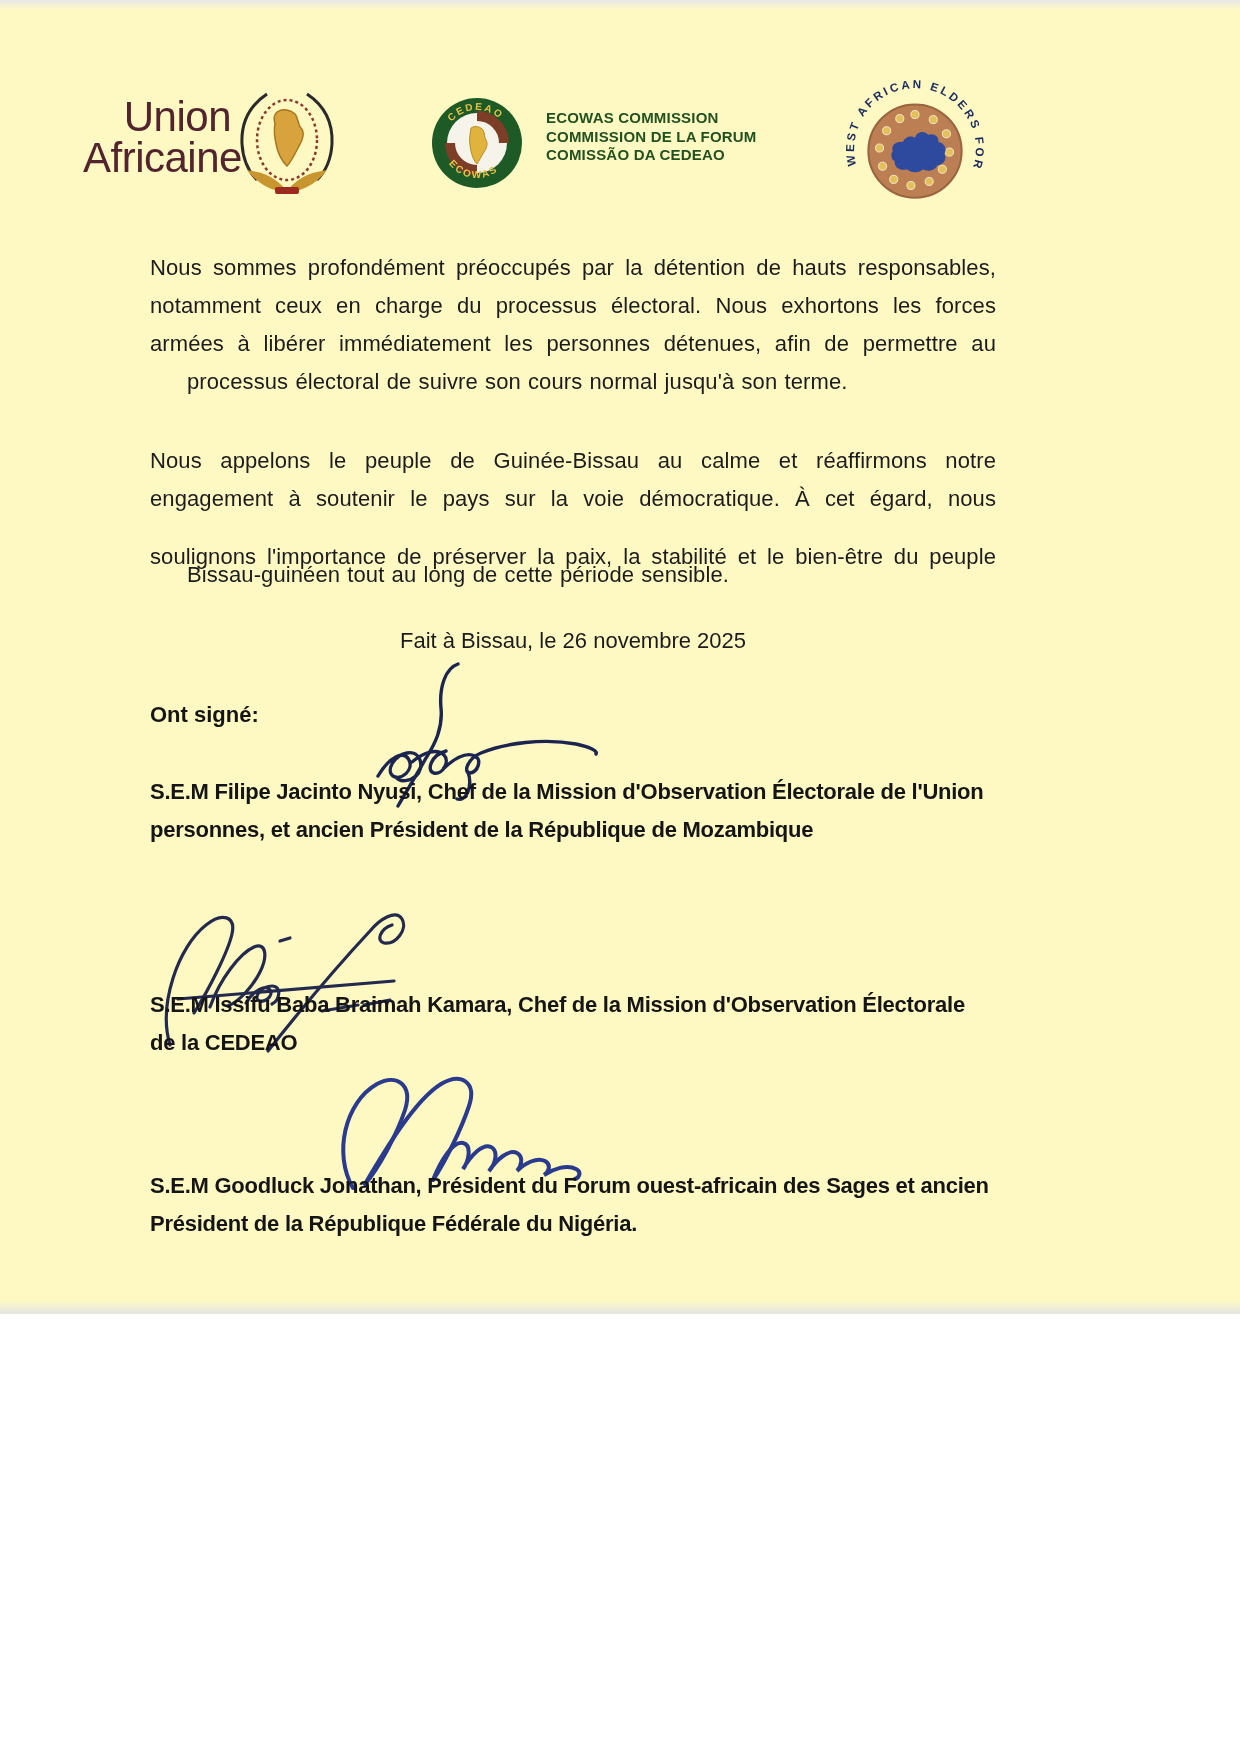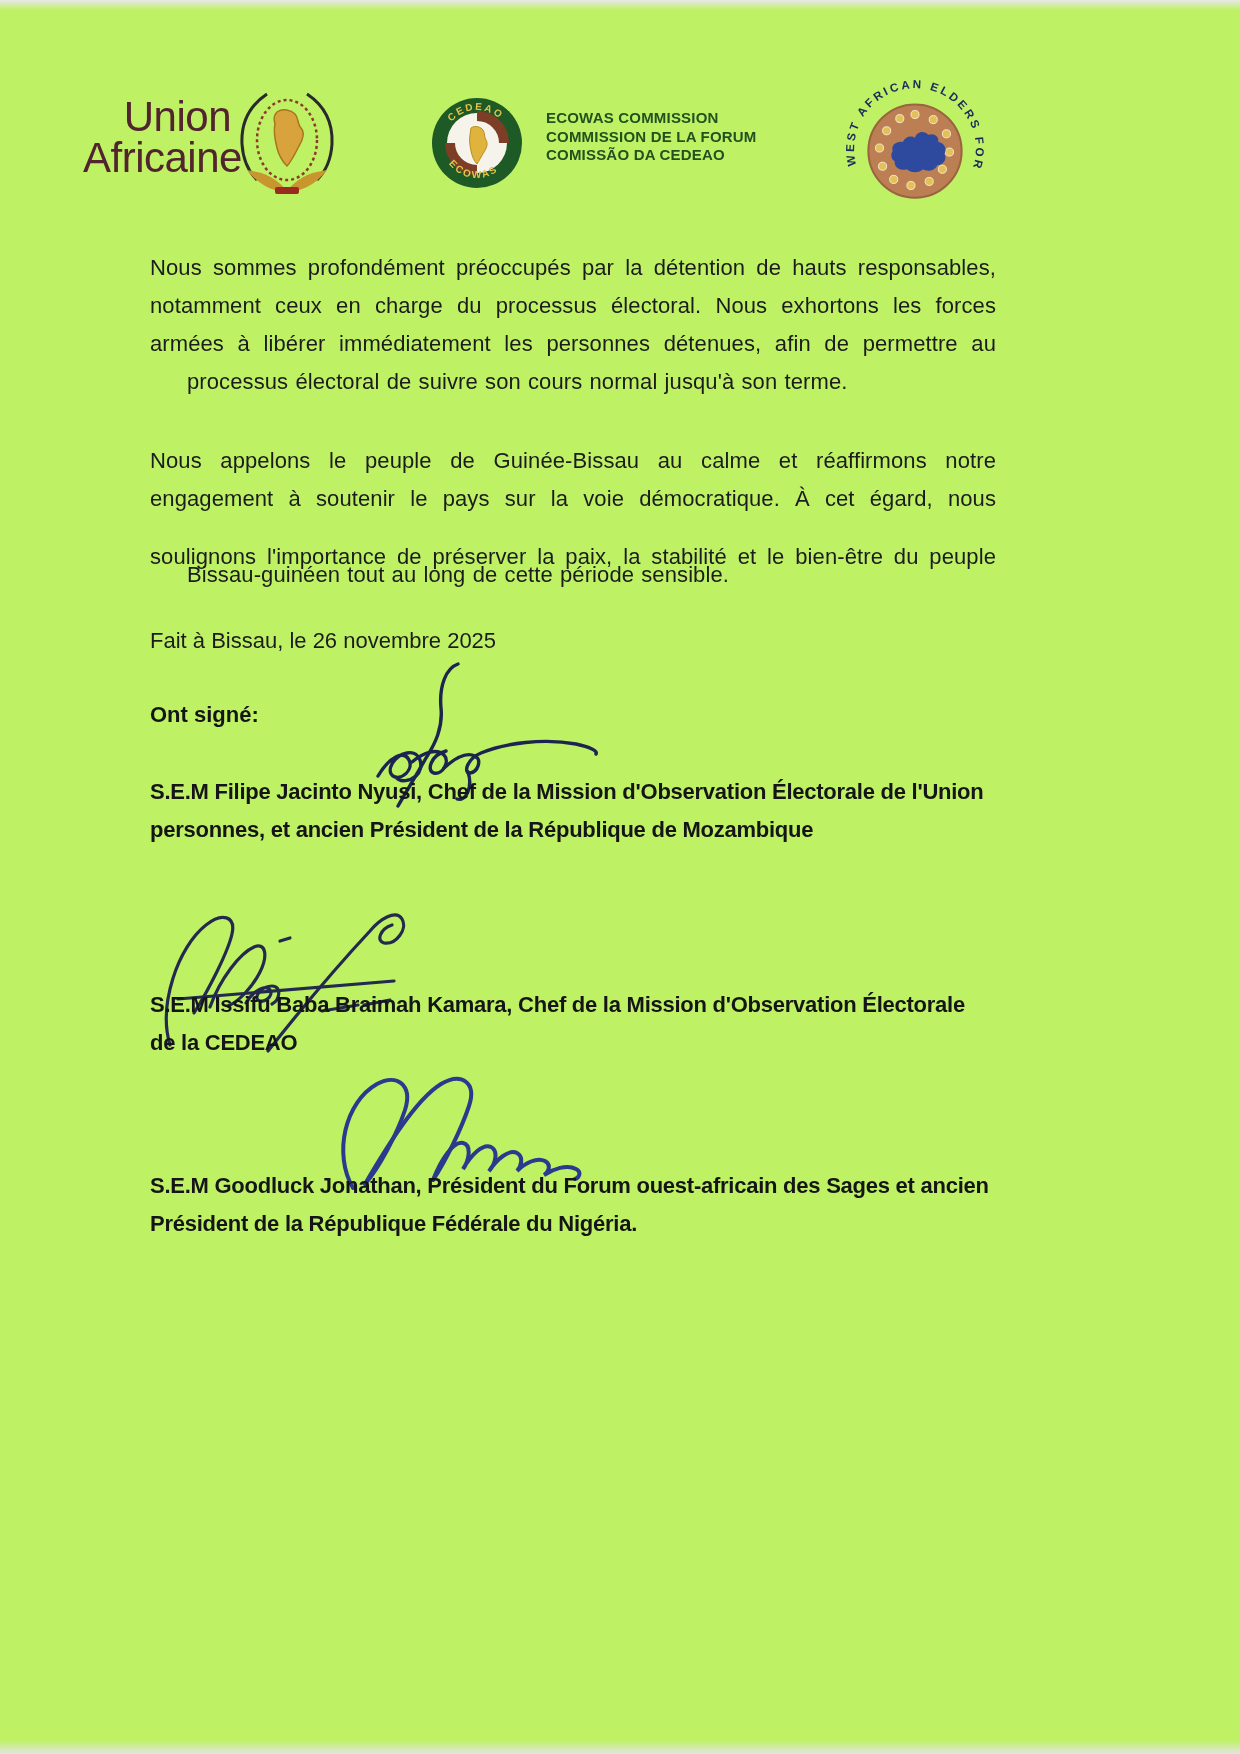--- a/index.html
+++ b/index.html
@@ -1,17 +1,17 @@
 <!DOCTYPE html>
 <html><head>
 <meta charset="utf-8">
 <style>
   html,body { margin:0; padding:0; background:#ffffff; }
   .page {
-    position:relative; width:1240px; height:1754px; background:#bef264;
+    position:relative; width:1240px; height:1314px; background:#fef9c3;
     font-family:"Liberation Sans", sans-serif; overflow:hidden;
   }
   .scan-edge-top { position:absolute; left:0; top:0; width:100%; height:10px;
     background:linear-gradient(#e8e8e8, rgba(255,255,255,0)); }
   .scan-edge-bottom { position:absolute; left:0; bottom:0; width:100%; height:14px;
     background:linear-gradient(rgba(255,255,255,0), #e4e4e4); }
 
   
   .au-wordmark {
     position:absolute; left:83px; top:96px; width:148px;
@@ -27,21 +27,21 @@
   .waef-logo { position:absolute; left:840px; top:74px; }
 
   
   .jline {
     position:absolute; left:150px; width:846px; height:34px;
     font-size:22px; color:#1c1c1e; text-align:justify; text-align-last:justify;
     letter-spacing:0.1px; word-spacing:1px;
   }
   .jline.lastline { text-align-last:left;margin-left:37px; }
   .dateline {
-    position:absolute; left:150px; top:628px; width:846px; text-align:left;
+    position:absolute; left:150px; top:628px; width:846px; text-align:center;
     font-size:22px; color:#1c1c1e;
   }
   .signed-label {
     position:absolute; left:150px; top:702px; font-size:22px; font-weight:700; color:#151517;
   }
   .name-line {
     position:absolute; left:150px; white-space:nowrap;
     font-size:22px; font-weight:700; color:#151517; letter-spacing:-0.25px;
   }
   .sig { position:absolute; }

